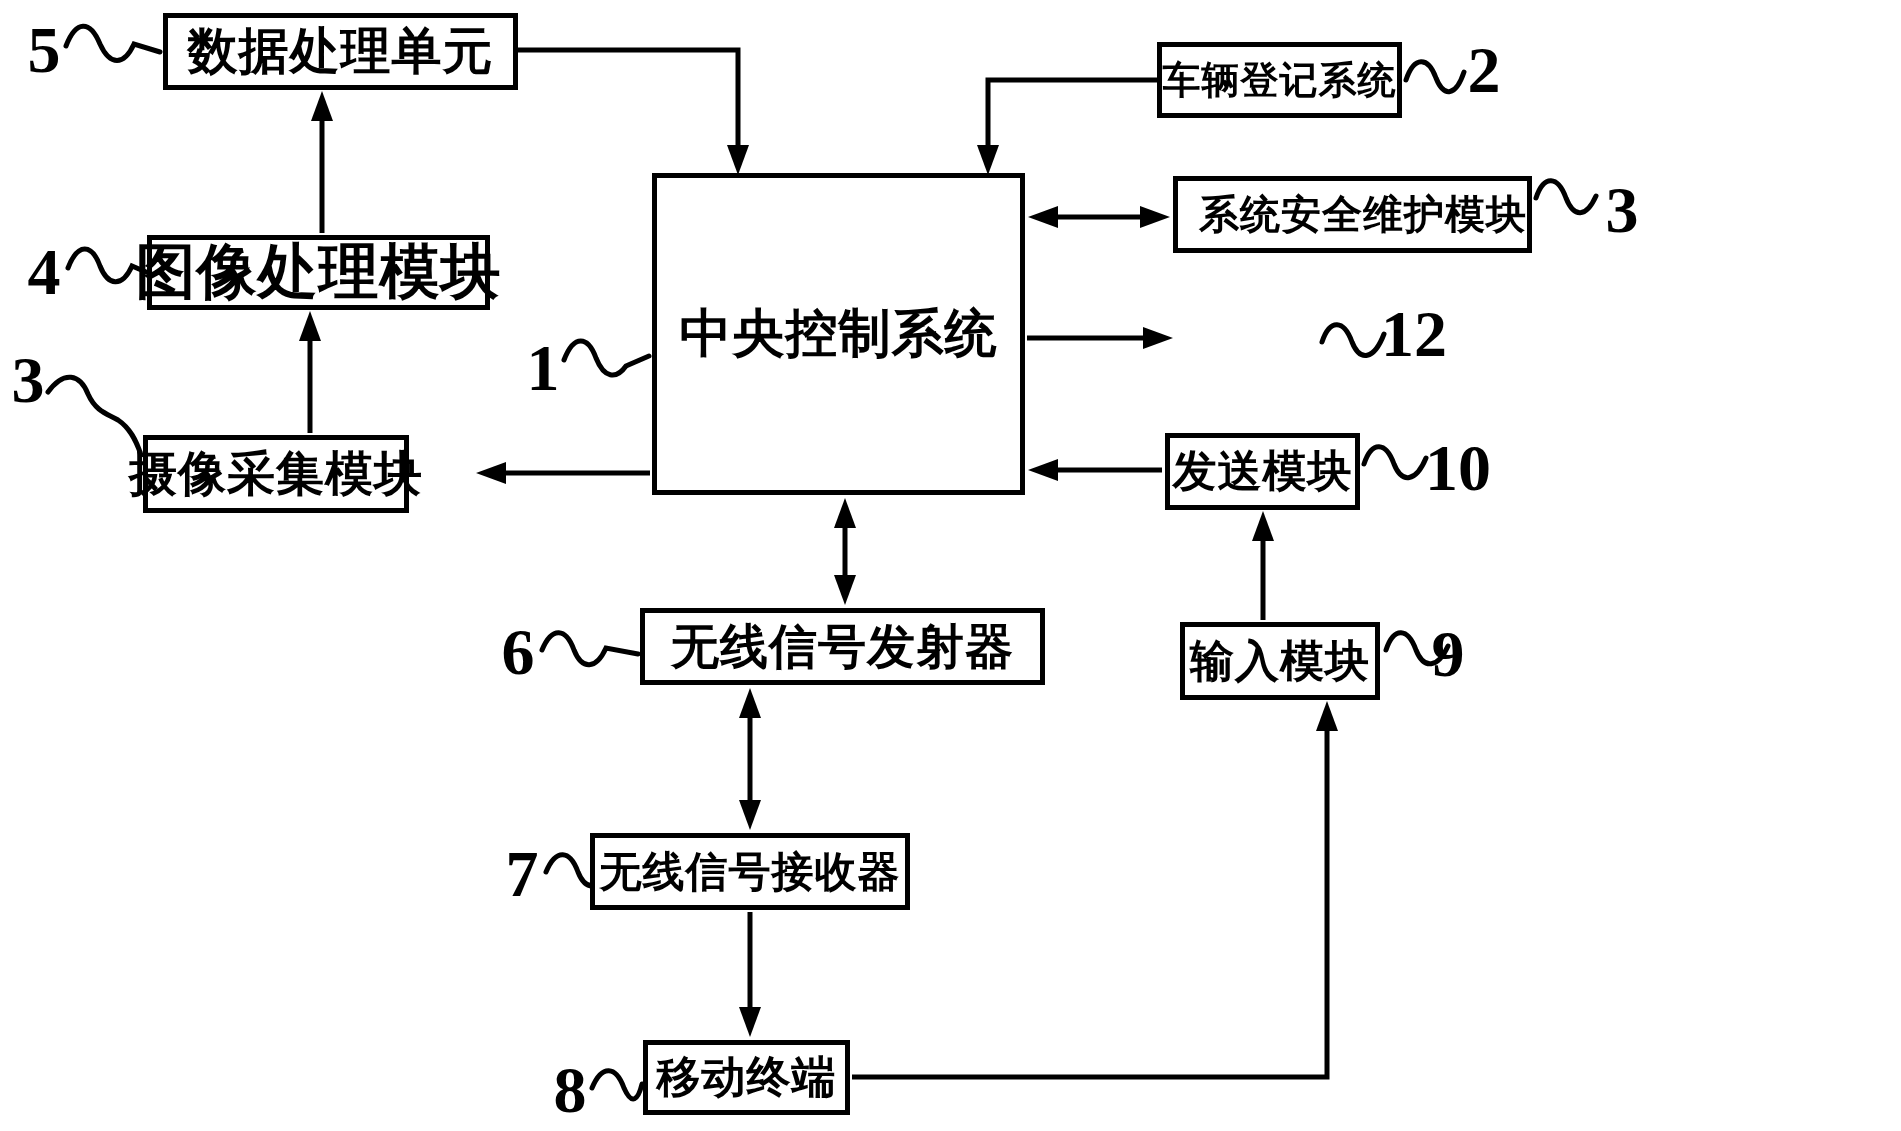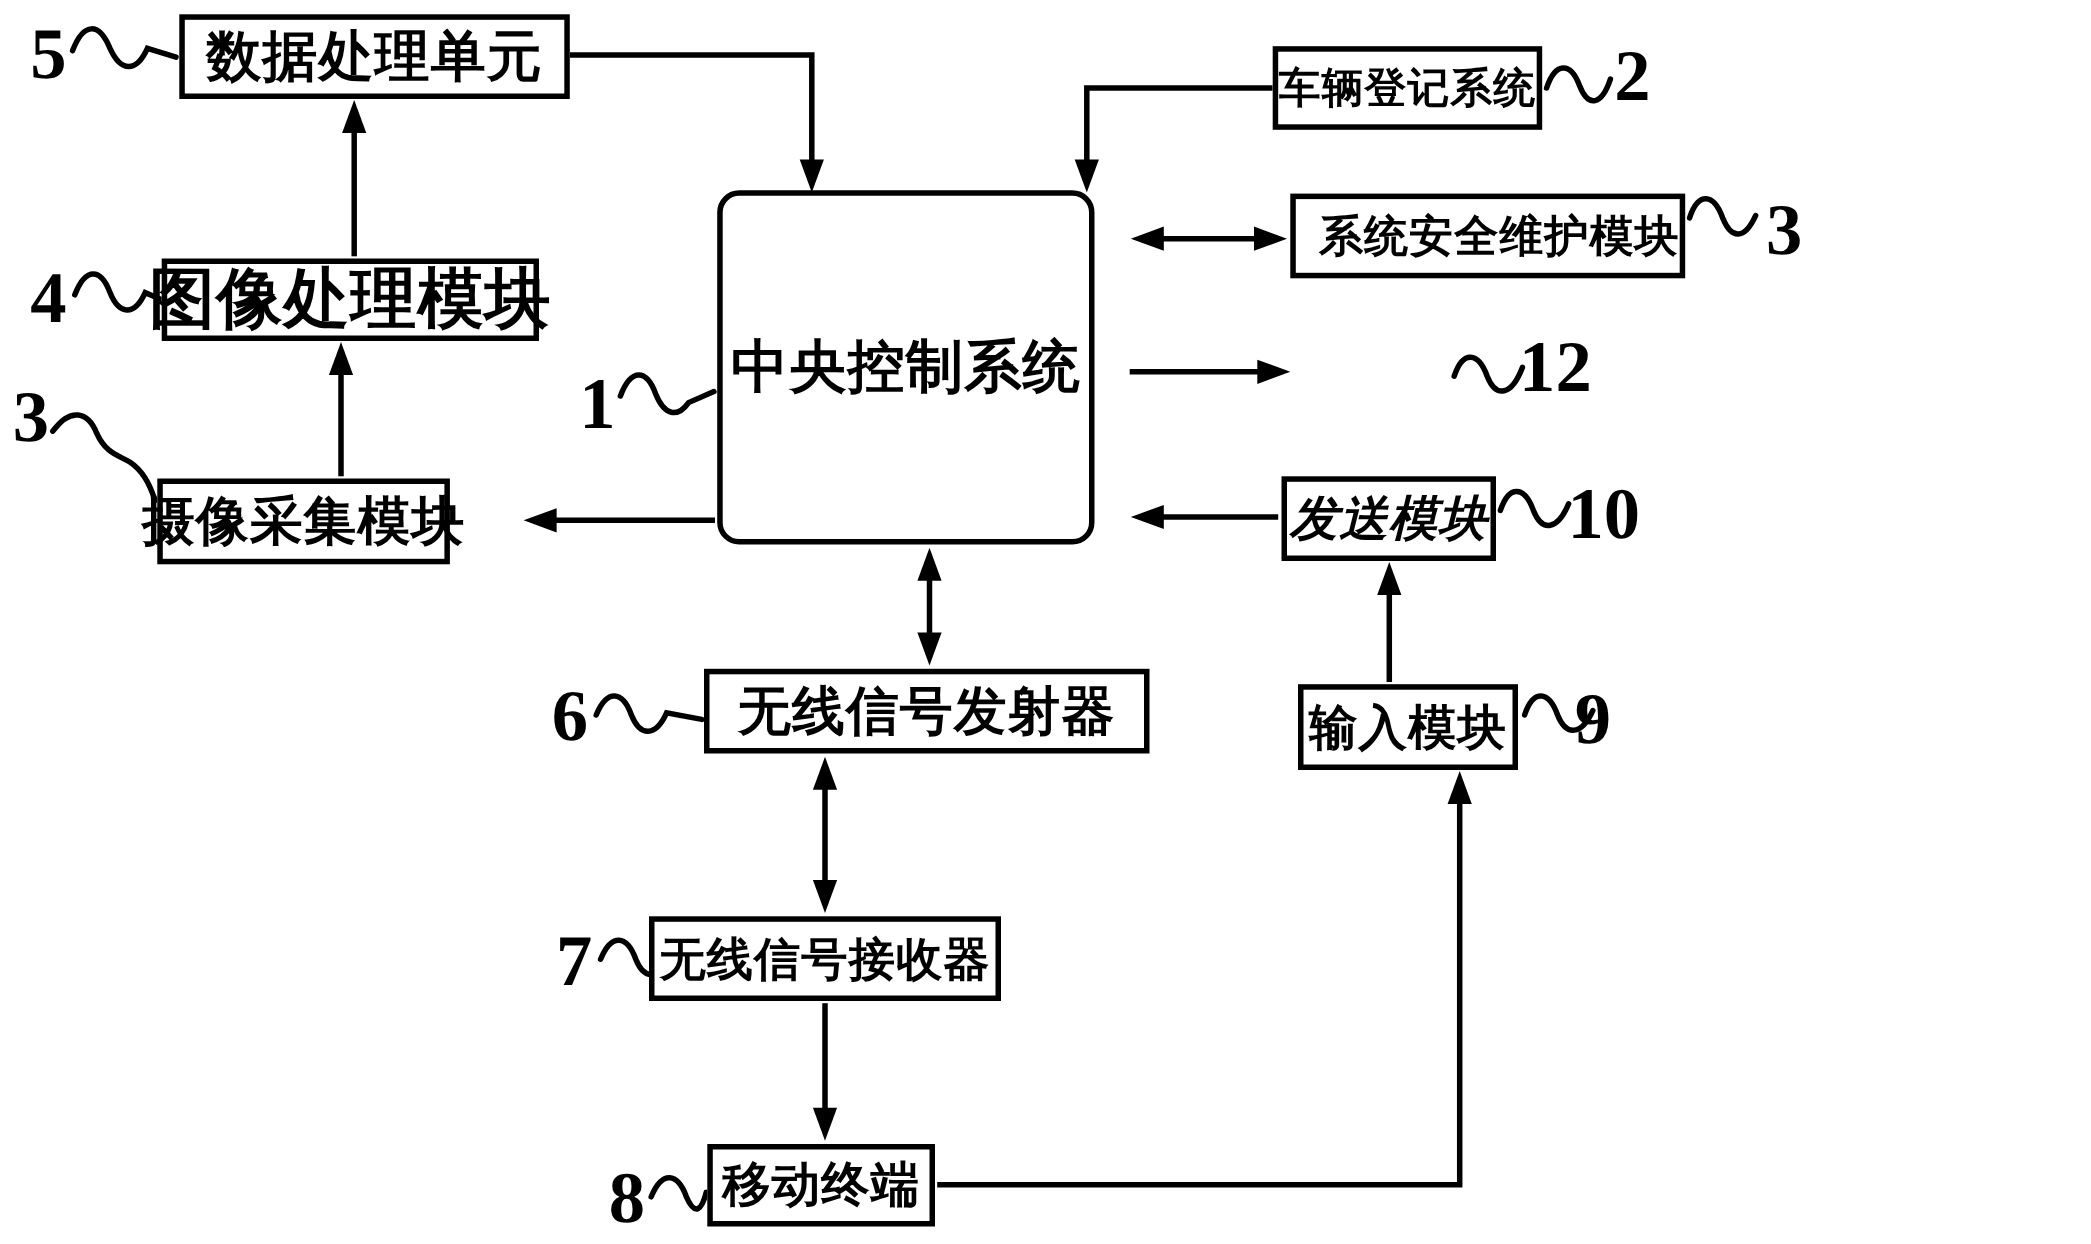--- a/index.html
+++ b/index.html
@@ -29,30 +29,30 @@
     position: absolute;
     transform: translate(-50%, -50%);
     color: #000;
     font-family: "Liberation Serif", serif;
     font-weight: bold;
     font-size: 66px;
     line-height: 1;
     white-space: nowrap;
   }
   
-  .b1  { left: 652px;  top: 173px;  width: 343px; height: 322px; font-size: 52px; border-radius: 20px; }
+  .b1  { left: 652px;  top: 173px;  width: 373px; height: 322px; font-size: 52px; }
   .b2  { left: 1157px; top: 42px;   width: 245px; height: 76px;  font-size: 38px; }
   .b3  { left: 143px;  top: 435px;  width: 266px; height: 78px;  font-size: 48px; }
   .b4  { left: 147px;  top: 235px;  width: 343px; height: 75px;  font-size: 60px; }
   .b5  { left: 163px;  top: 13px;   width: 355px; height: 77px;  font-size: 50px; text-align: center; }
   .b6  { left: 640px;  top: 608px;  width: 405px; height: 77px;  font-size: 48px; }
   .b7  { left: 590px;  top: 833px;  width: 320px; height: 77px;  font-size: 42px; }
   .b8  { left: 643px;  top: 1040px; width: 207px; height: 75px;  font-size: 44px; }
   .b9  { left: 1180px; top: 622px;  width: 200px; height: 78px;  font-size: 44px; }
-  .b10 { left: 1165px; top: 433px;  width: 195px; height: 77px;  font-size: 44px; font-style: italic; }
+  .b10 { left: 1165px; top: 433px;  width: 195px; height: 77px;  font-size: 44px; }
   .b11 { left: 1173px; top: 176px;  width: 359px; height: 77px;  font-size: 40px; justify-content: flex-end; }
   .b12 { left: 1175px; top: 300px;  width: 143px; height: 78px;  font-size: 42px; }
   
   .r1  { left: 543px;  top: 368px; }
   .r2  { left: 1484px; top: 70px; }
   .r3  { left: 28px;   top: 380px; }
   .r4  { left: 44px;   top: 272px; }
   .r5  { left: 44px;   top: 50px; }
   .r6  { left: 518px;  top: 652px; }
   .r7  { left: 522px;  top: 874px; }

